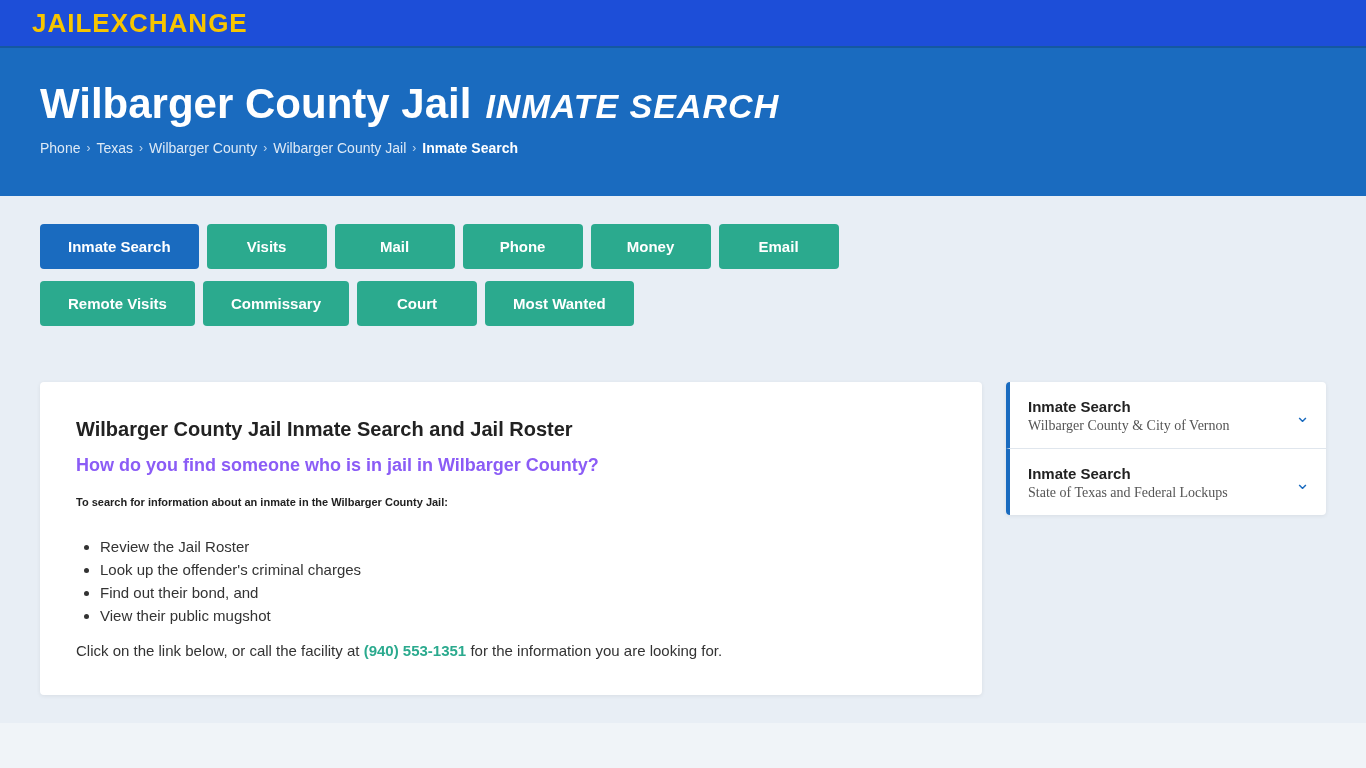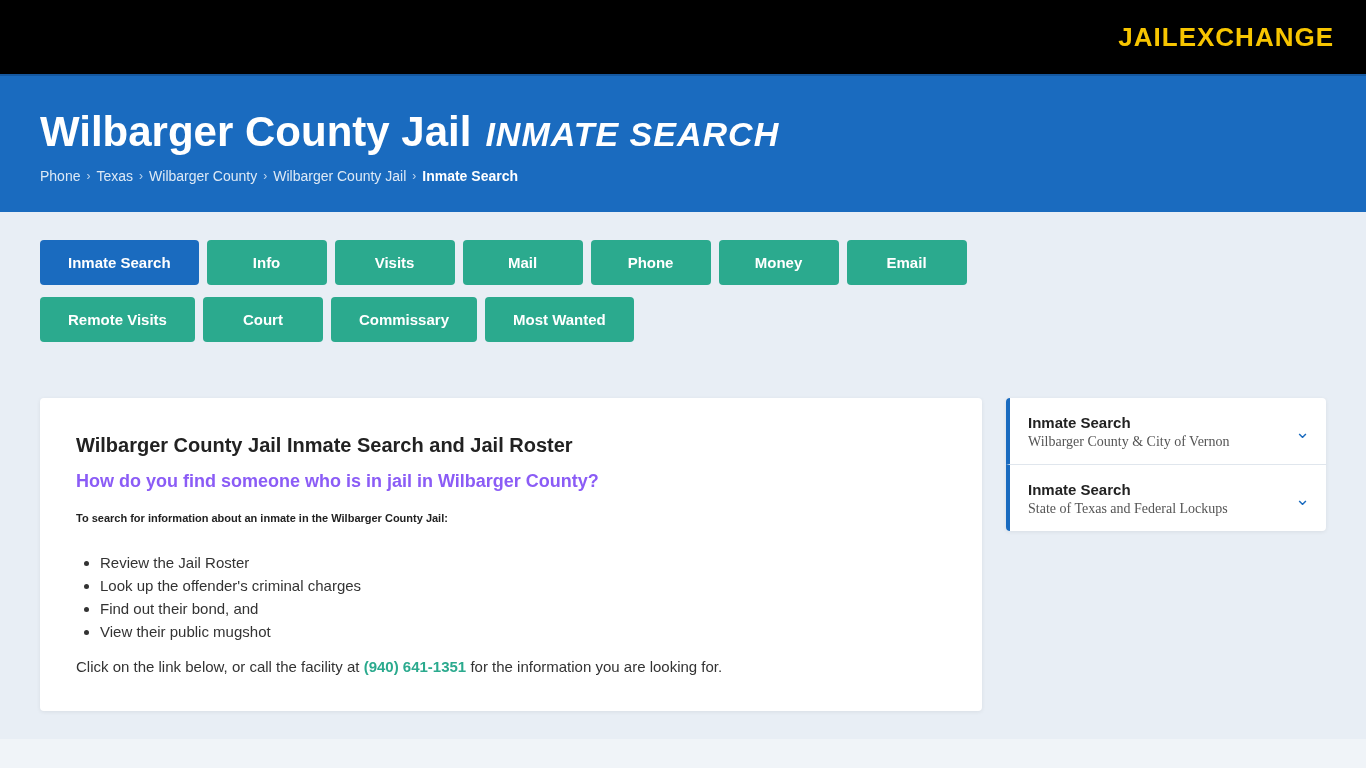--- a/index.html
+++ b/index.html
@@ -1,25 +1,25 @@
 <!DOCTYPE html>
 <html><head>
   <meta charset="utf-8">
   <style>
     * { margin: 0; padding: 0; box-sizing: border-box; }
     body { font-family: Arial, sans-serif; background: #f0f4f8; color: #222; font-size: 16px; }
 
     
     .header {
-      background: #000000;
-      display: flex;
-      align-items: center;
-      justify-content: flex-end;
+      background: #1d4ed8;
+      display: flex;
+      align-items: center;
+      justify-content: flex-start;
       padding: 0 32px;
-      height: 76px;
+      height: 48px;
       border-bottom: 2px solid #1558a0;
     }
     .logo {
       font-size: 26px;
       font-weight: 900;
       color: #fff;
       letter-spacing: 1px;
       text-transform: uppercase;
     }
     .logo span { color: #f7c500; }
@@ -41,21 +41,21 @@
       border: none;
       color: #fff;
       font-size: 18px;
       cursor: pointer;
       padding: 4px;
     }
 
     
     .hero {
       background: #1a6bbf;
-      padding: 32px 40px 28px 40px;
+      padding: 32px 40px 40px 40px;
     }
     .hero-title {
       font-size: 42px;
       font-weight: 900;
       color: #fff;
       margin-bottom: 12px;
       display: flex;
       align-items: baseline;
       gap: 14px;
       flex-wrap: wrap;
@@ -228,51 +228,50 @@
       <a href="#">Wilbarger County Jail</a>
       <span class="chevron">›</span>
       <span class="current">Inmate Search</span>
     </div>
 </section>
 
 <section class="tabs-section">
   <div class="tabs-row">
 
   <button class="tab-btn active">Inmate Search</button>
-      <button class="tab-btn">Info</button>
       <button class="tab-btn">Visits</button>
       <button class="tab-btn">Mail</button>
       <button class="tab-btn">Phone</button>
       <button class="tab-btn">Money</button>
       <button class="tab-btn">Email</button>
     </div>
   <div class="tabs-row">
 
   <button class="tab-btn">Remote Visits</button>
+      <button class="tab-btn">Commissary</button>
       <button class="tab-btn">Court</button>
-      <button class="tab-btn">Commissary</button>
       <button class="tab-btn">Most Wanted</button>
     </div>
 </section>
 
 <div class="main-area">
 
   <div class="content-card">
     <h2>Wilbarger County Jail Inmate Search and Jail Roster</h2>
     <div class="blue-question">How do you find someone who is in jail in Wilbarger County?</div>
     <p class="bold-para">To search for information about an inmate in the Wilbarger County Jail:</p>
     <ul>
 
     <li>Review the Jail Roster</li>
         <li>Look up the offender's criminal charges</li>
         <li>Find out their bond, and</li>
         <li>View their public mugshot</li>
       </ul>
     <p class="bottom-para">
-      <span>Click on the link below, or call the facility at </span><a class="phone-link" href="#">(940) 641-1351</a><span> for the information you are looking for.</span>
+      <span>Click on the link below, or call the facility at </span><a class="phone-link" href="#">(940) 553-1351</a><span> for the information you are looking for.</span>
     </p>
   </div>
 
   <div class="sidebar-card">
 
   <div class="sidebar-item">
     <div class="sidebar-item-text">
       <div class="si-title">Inmate Search</div>
       <div class="si-sub">Wilbarger County &amp; City of Vernon</div>
     </div>

